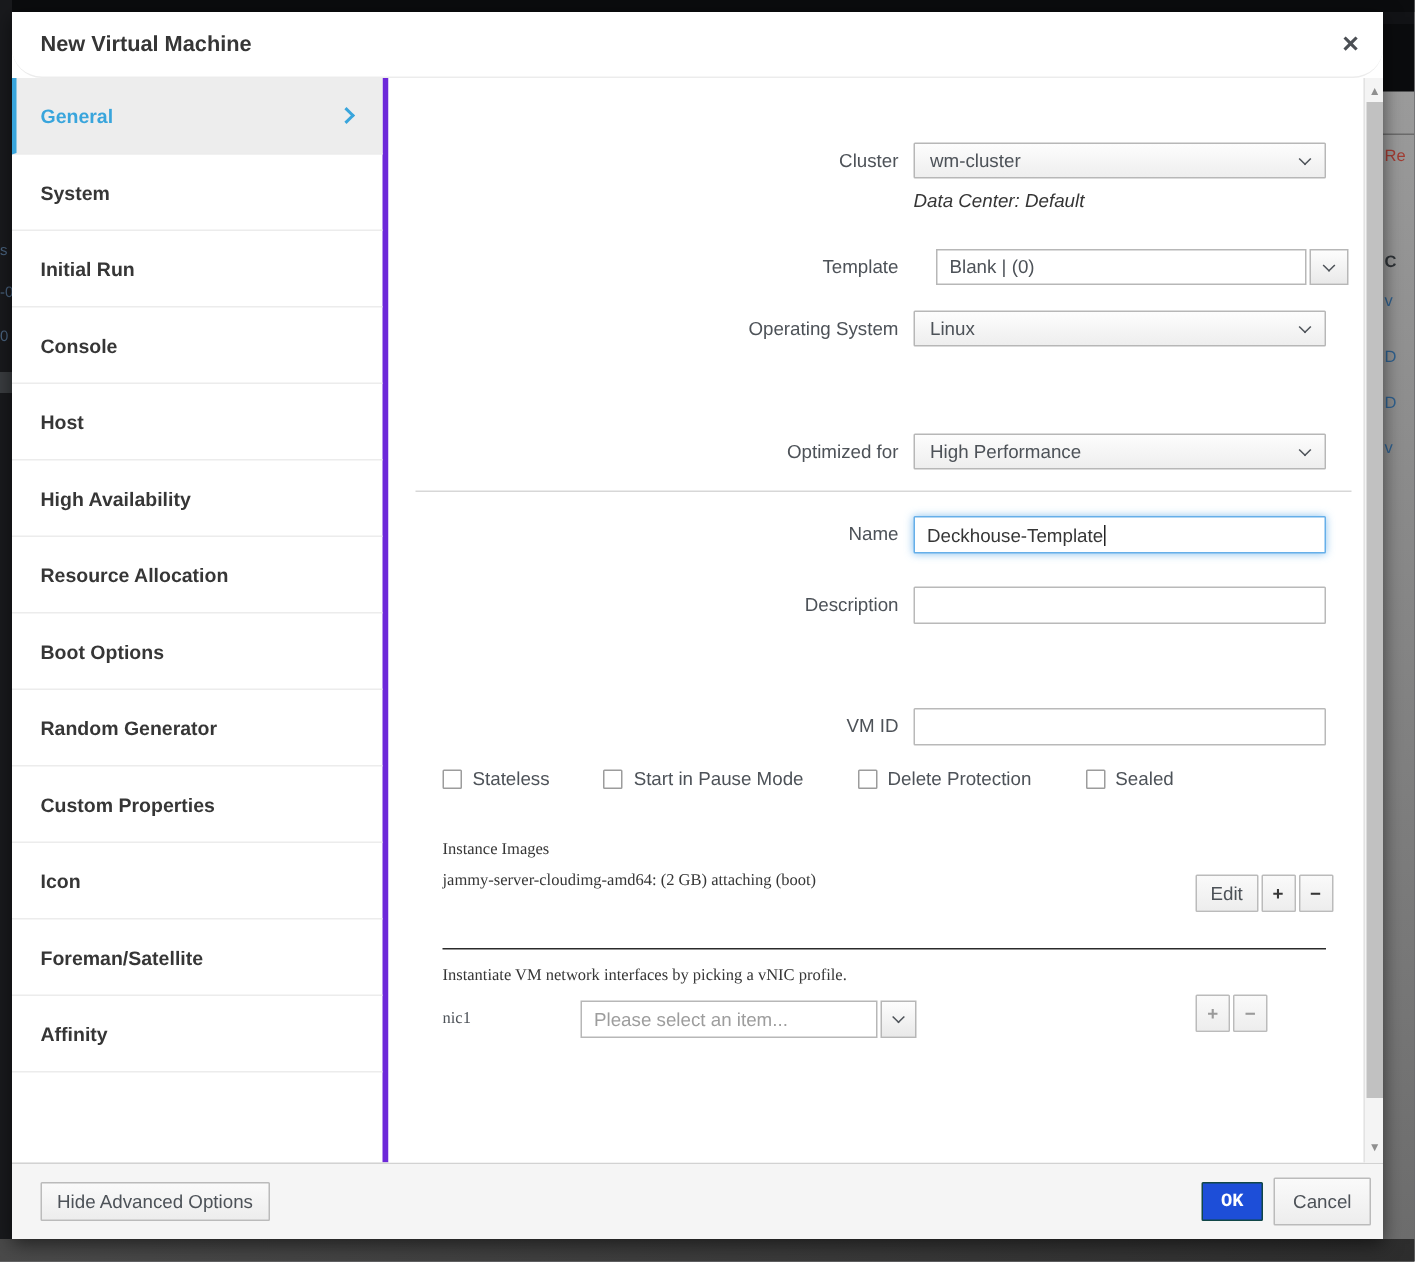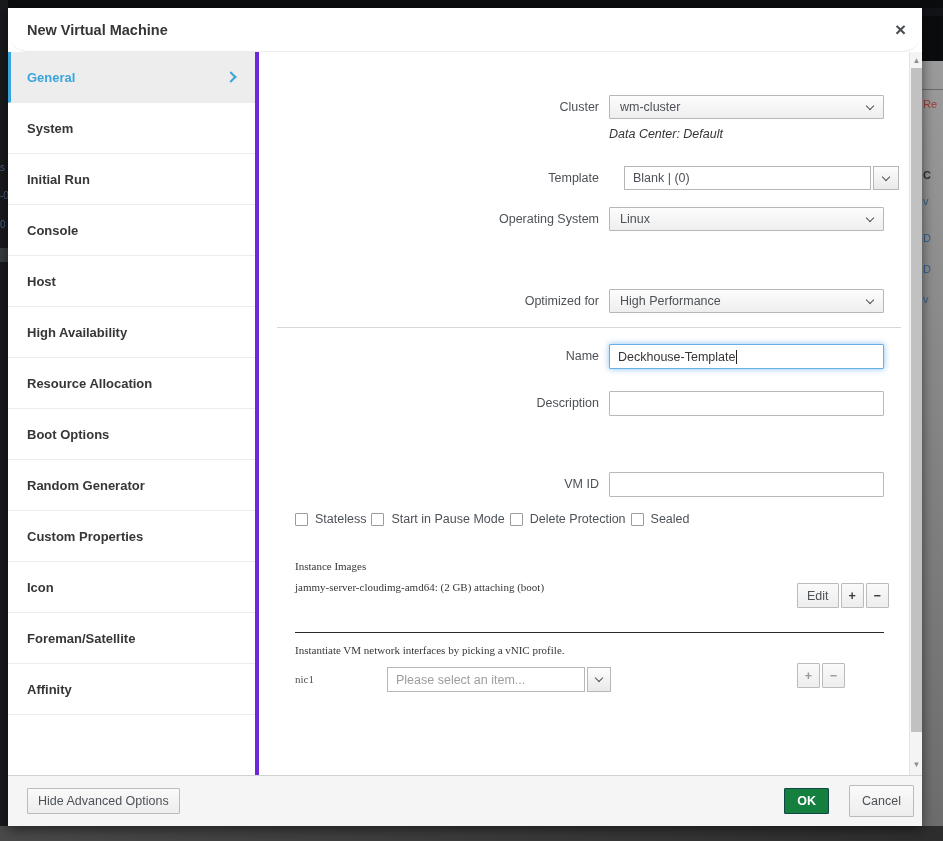--- a/index.html
+++ b/index.html
@@ -45,41 +45,41 @@
   .combo { display:flex; gap:2px;margin-left:15px; }
   .combo .tbox { height:24px; border:1px solid #b7b7b7; background:#fff; font-size:12.5px; color:#4d5258; display:flex; align-items:center; padding:0 8px; }
   .combo .dbtn { width:26px; height:24px; border:1px solid #b7b7b7; background:linear-gradient(#fdfdfd,#e9e9e9); display:flex; align-items:center; justify-content:center; color:#4d5258; cursor:pointer; }
   .hint { position:absolute; left:350px; font-size:12.5px; font-style:italic; color:#363636; }
   .textbox { width:275px; height:25px; border:1px solid #b9b9b9; border-radius:1px; background:#fff; display:flex; align-items:center; padding:0 8px; font-size:12.5px; color:#363636; }
   .textbox.focused { border:1px solid #66afe9; box-shadow:0 0 6px rgba(102,175,233,.75); }
   .caret { width:1px; height:14px; background:#222; display:inline-block; margin-left:1px; }
   .divider { position:absolute; height:1px; background:#d7d7d7; }
   .divider.dark { background:#2b2b2b; }
 
-  .checkrow { position:absolute; left:36px; display:flex; gap:5px; }
+  .checkrow { position:absolute; left:36px; display:flex; gap:36px; }
   .cb { display:flex; align-items:center; gap:7px; font-size:12.5px; color:#4d5258; cursor:pointer; }
   .cb .box { width:13px; height:13px; border:1px solid #9c9c9c; background:#fff; border-radius:1px; }
 
   .statictext { position:absolute; font-size:11px; color:#363636;font-family:Liberation Serif, serif; }
   .btn { display:inline-flex; align-items:center; justify-content:center; border:1px solid #bbb; border-radius:1px; background:linear-gradient(#fafafa,#ededed); color:#4d5258; font-size:12.5px; cursor:pointer; font-family:"Liberation Sans",sans-serif; }
   .btn.sq { width:23px; height:25px; font-weight:bold; color:#363636; }
   .btn.sq.dim { color:#9a9a9a; }
   .btngroup { position:absolute; display:flex; gap:2px; }
 
   
   .sbar { position:absolute; right:0; top:0; bottom:0; width:13px; background:#f4f4f4; border-left:1px solid #e3e3e3; }
   .sbar .arrow { position:absolute; left:0; width:13px; height:13px; display:flex; align-items:center; justify-content:center; font-size:8px; color:#8f8f8f; cursor:pointer; }
   .sbar .thumb { position:absolute; left:1px; width:11px; background:#c1c1c1; cursor:pointer; }
 
   
   .footer { flex:0 0 51px; background:#f5f5f5; border-top:1px solid #d2d2d2; display:flex; align-items:center; padding:0 8px 0 19px; }
   .footer .btn { height:26px; padding:0 10px; }
   .footer .grow { flex:1; }
-  .btn.ok { background:#15803d; border-color:#114747; color:#fff; font-weight:bold; padding:0 12px; }
-  .btn.cancel { margin-left:20px; padding:15px 12px; }
+  .btn.ok { background:#1d4ed8; border-color:#114747; color:#fff; font-weight:bold; padding:0 12px;font-family:Liberation Mono, monospace; }
+  .btn.cancel { margin-left:7px; padding:15px 12px; }
 </style>
 </head>
 <body>
 
 <div class="screen">
 
   <div class="bg-top"></div>
   <div class="bg-left">
     <span class="frag" style="top:162px">s</span>
     <span class="frag" style="top:190px">-0</span>

